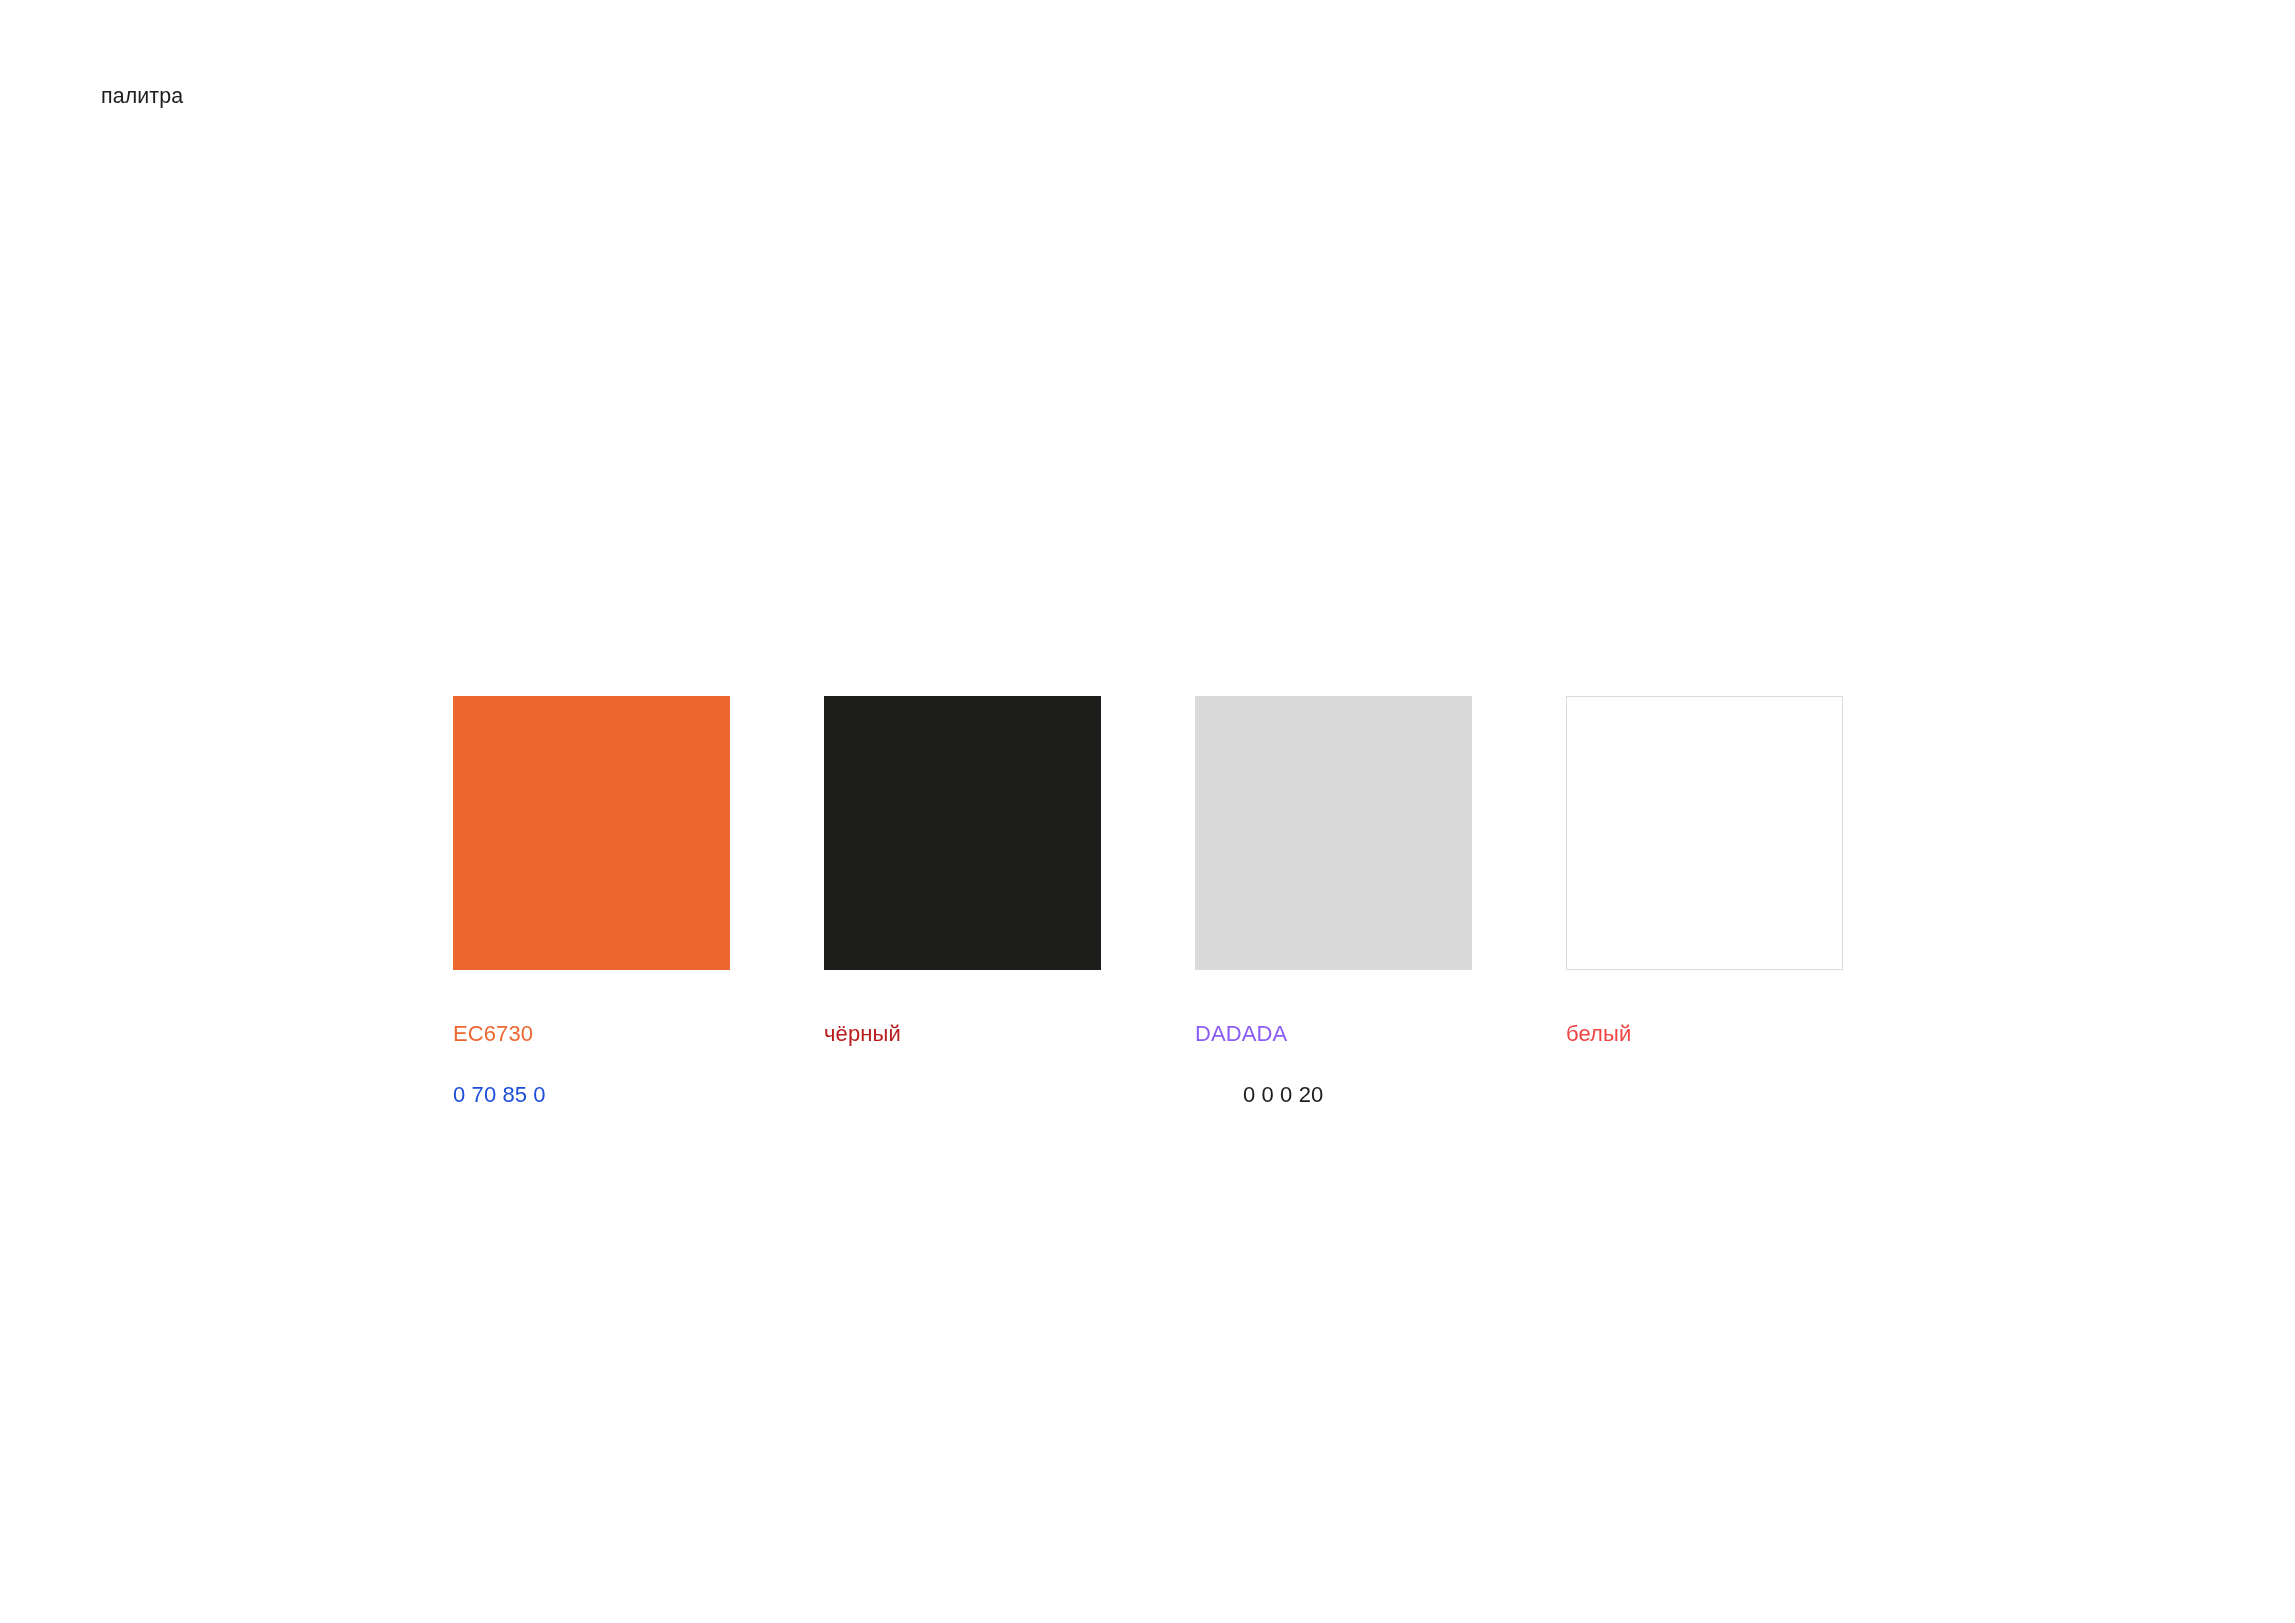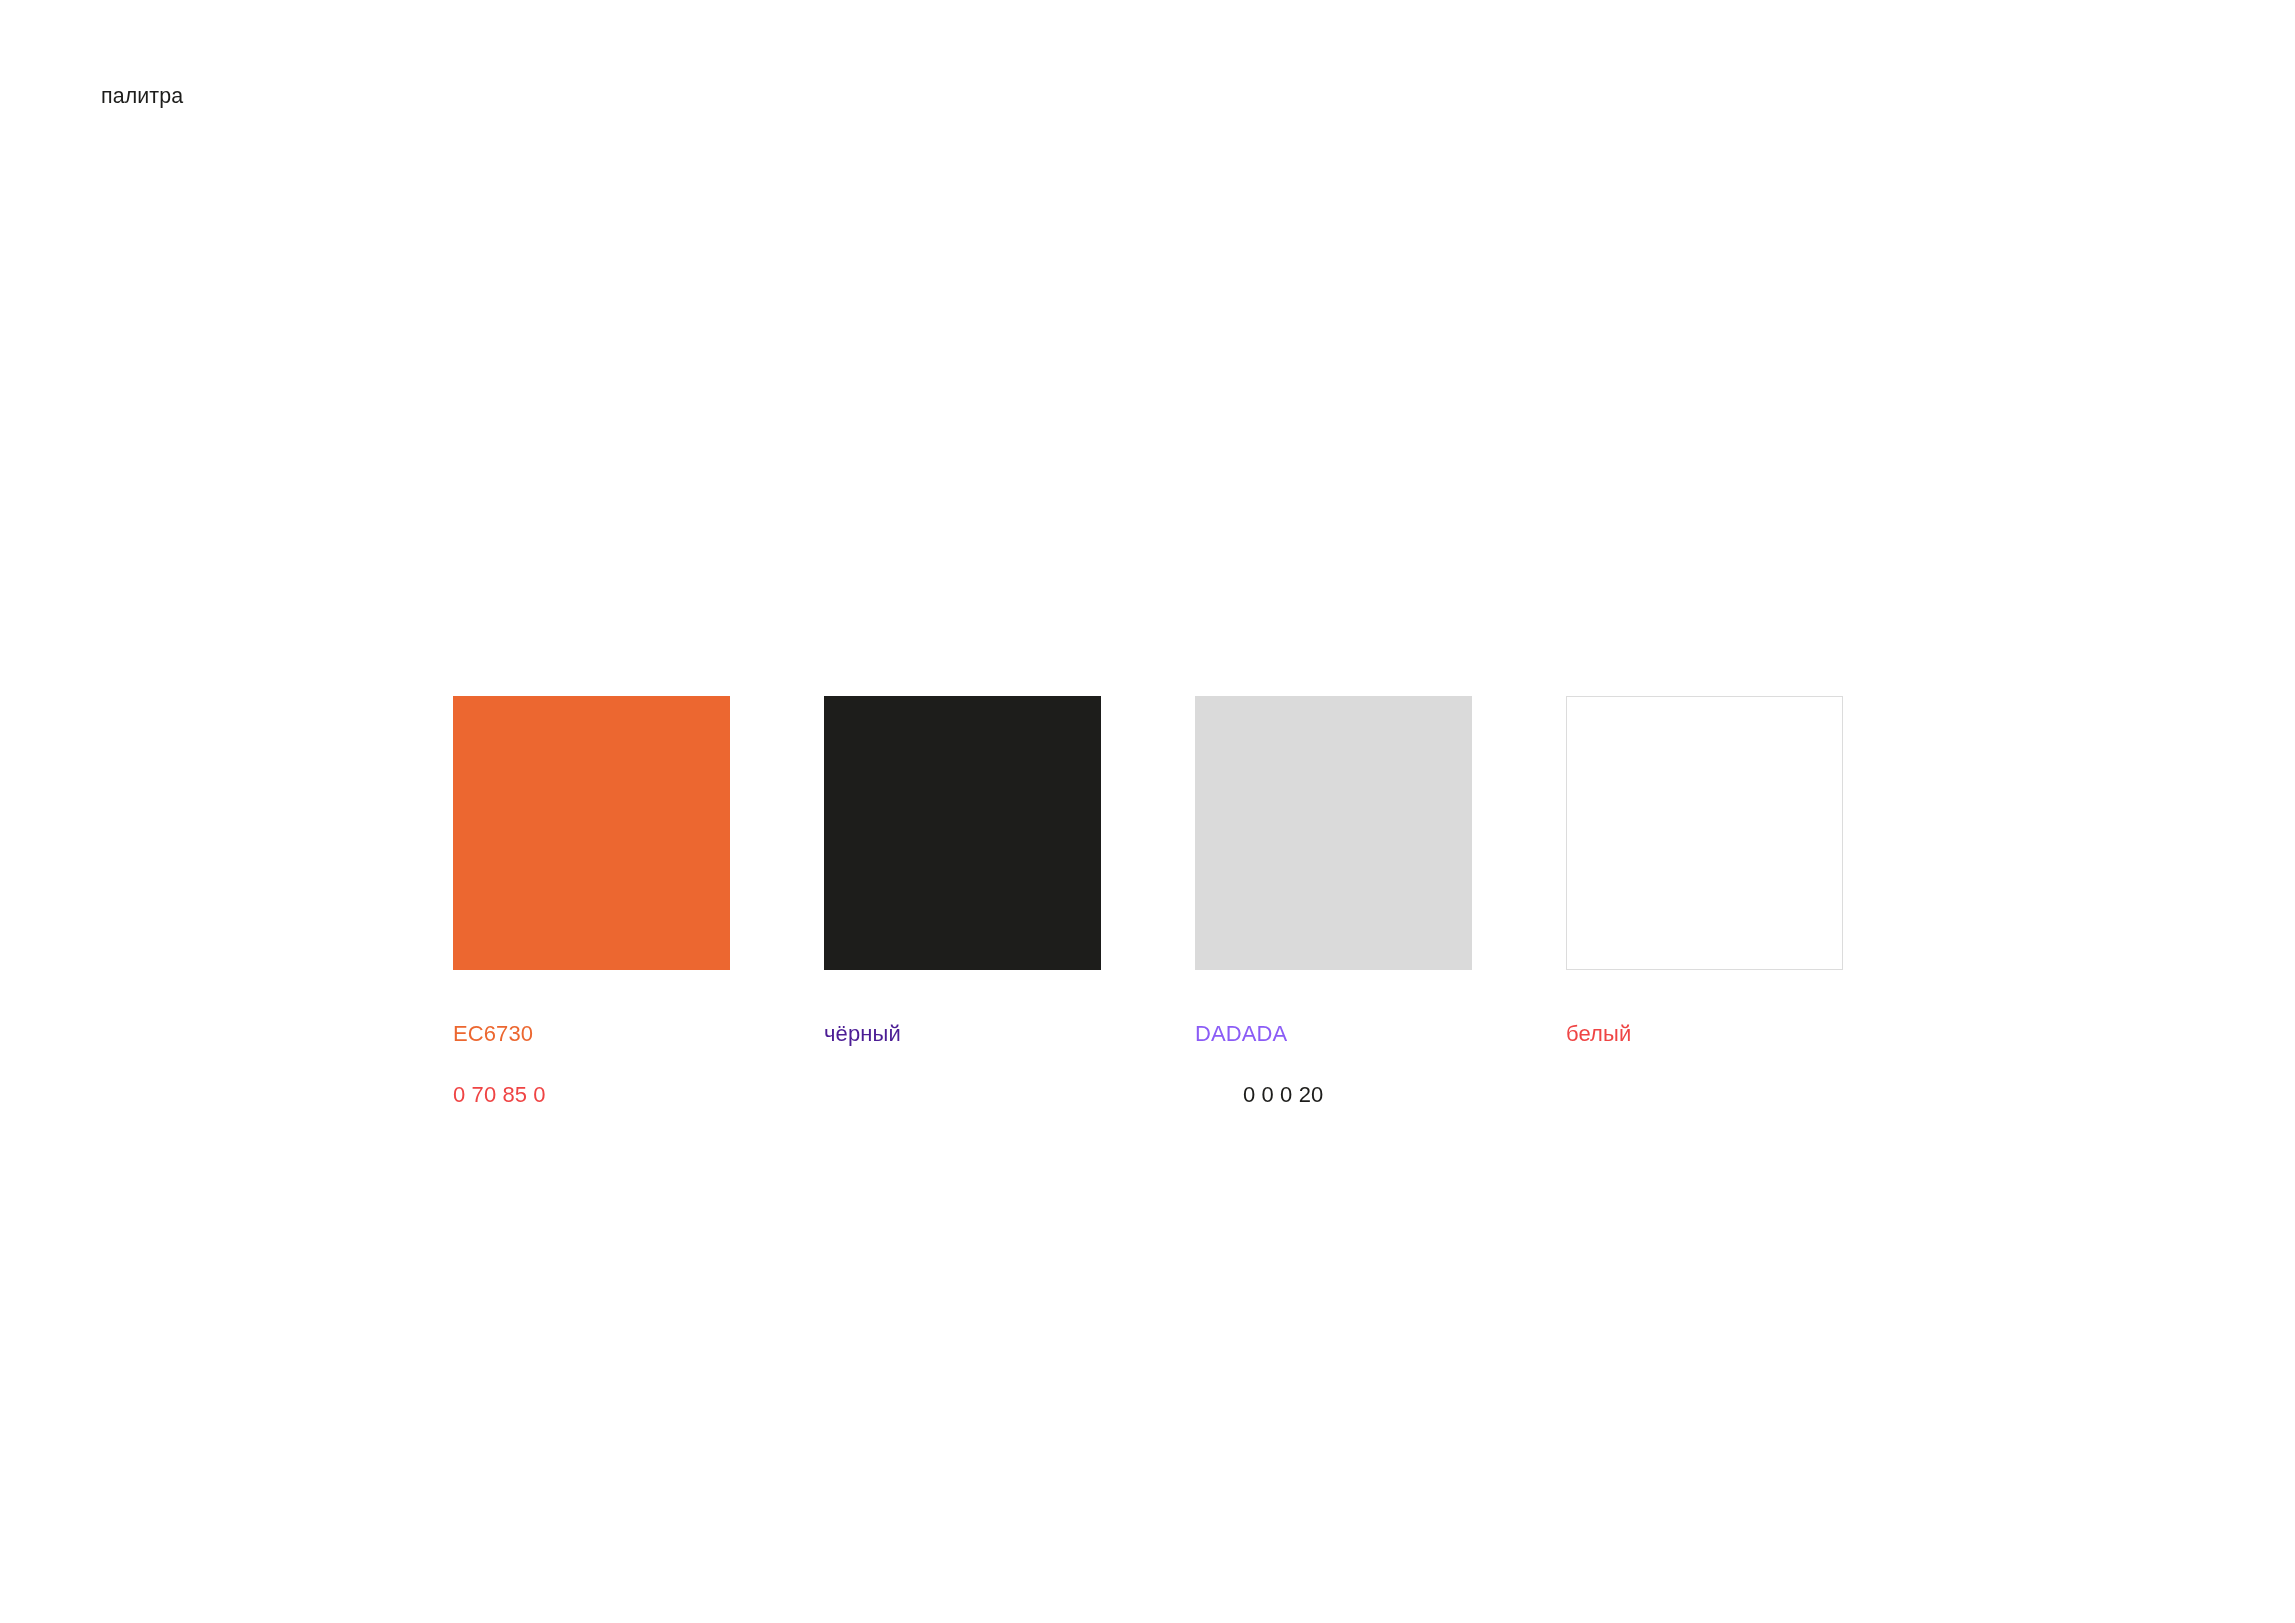--- a/index.html
+++ b/index.html
@@ -98,28 +98,28 @@
 <div class="page">
 
   <div class="page-title">палитра</div>
 
   <div class="swatch-grid">
 
     <div class="swatch-col">
       <div class="swatch-chip" style="background: rgb(236, 103, 48);"></div>
       <div class="swatch-labels">
         <div class="swatch-name" style="color: rgb(236, 103, 48);">EC6730</div>
-        <div class="swatch-cmyk" style="color: #ef4444;">0 70 85 0</div>
+        <div class="swatch-cmyk" style="color: #1d4ed8;">0 70 85 0</div>
       </div>
     </div>
 
     <div class="swatch-col">
       <div class="swatch-chip" style="background: rgb(29, 29, 27);"></div>
       <div class="swatch-labels">
-        <div class="swatch-name" style="color: #4c1d95;">чёрный</div>
+        <div class="swatch-name" style="color: #b91c1c;">чёрный</div>
         <div class="swatch-cmyk" style="color: rgb(29, 29, 27);"></div>
       </div>
     </div>
 
     <div class="swatch-col">
       <div class="swatch-chip" style="background: rgb(218, 218, 218);"></div>
       <div class="swatch-labels">
         <div class="swatch-name" style="color: #8b5cf6;">DADADA</div>
         <div class="swatch-cmyk" style="color: rgb(29, 29, 27); margin-left: 48px;">0 0 0 20</div>
       </div>

